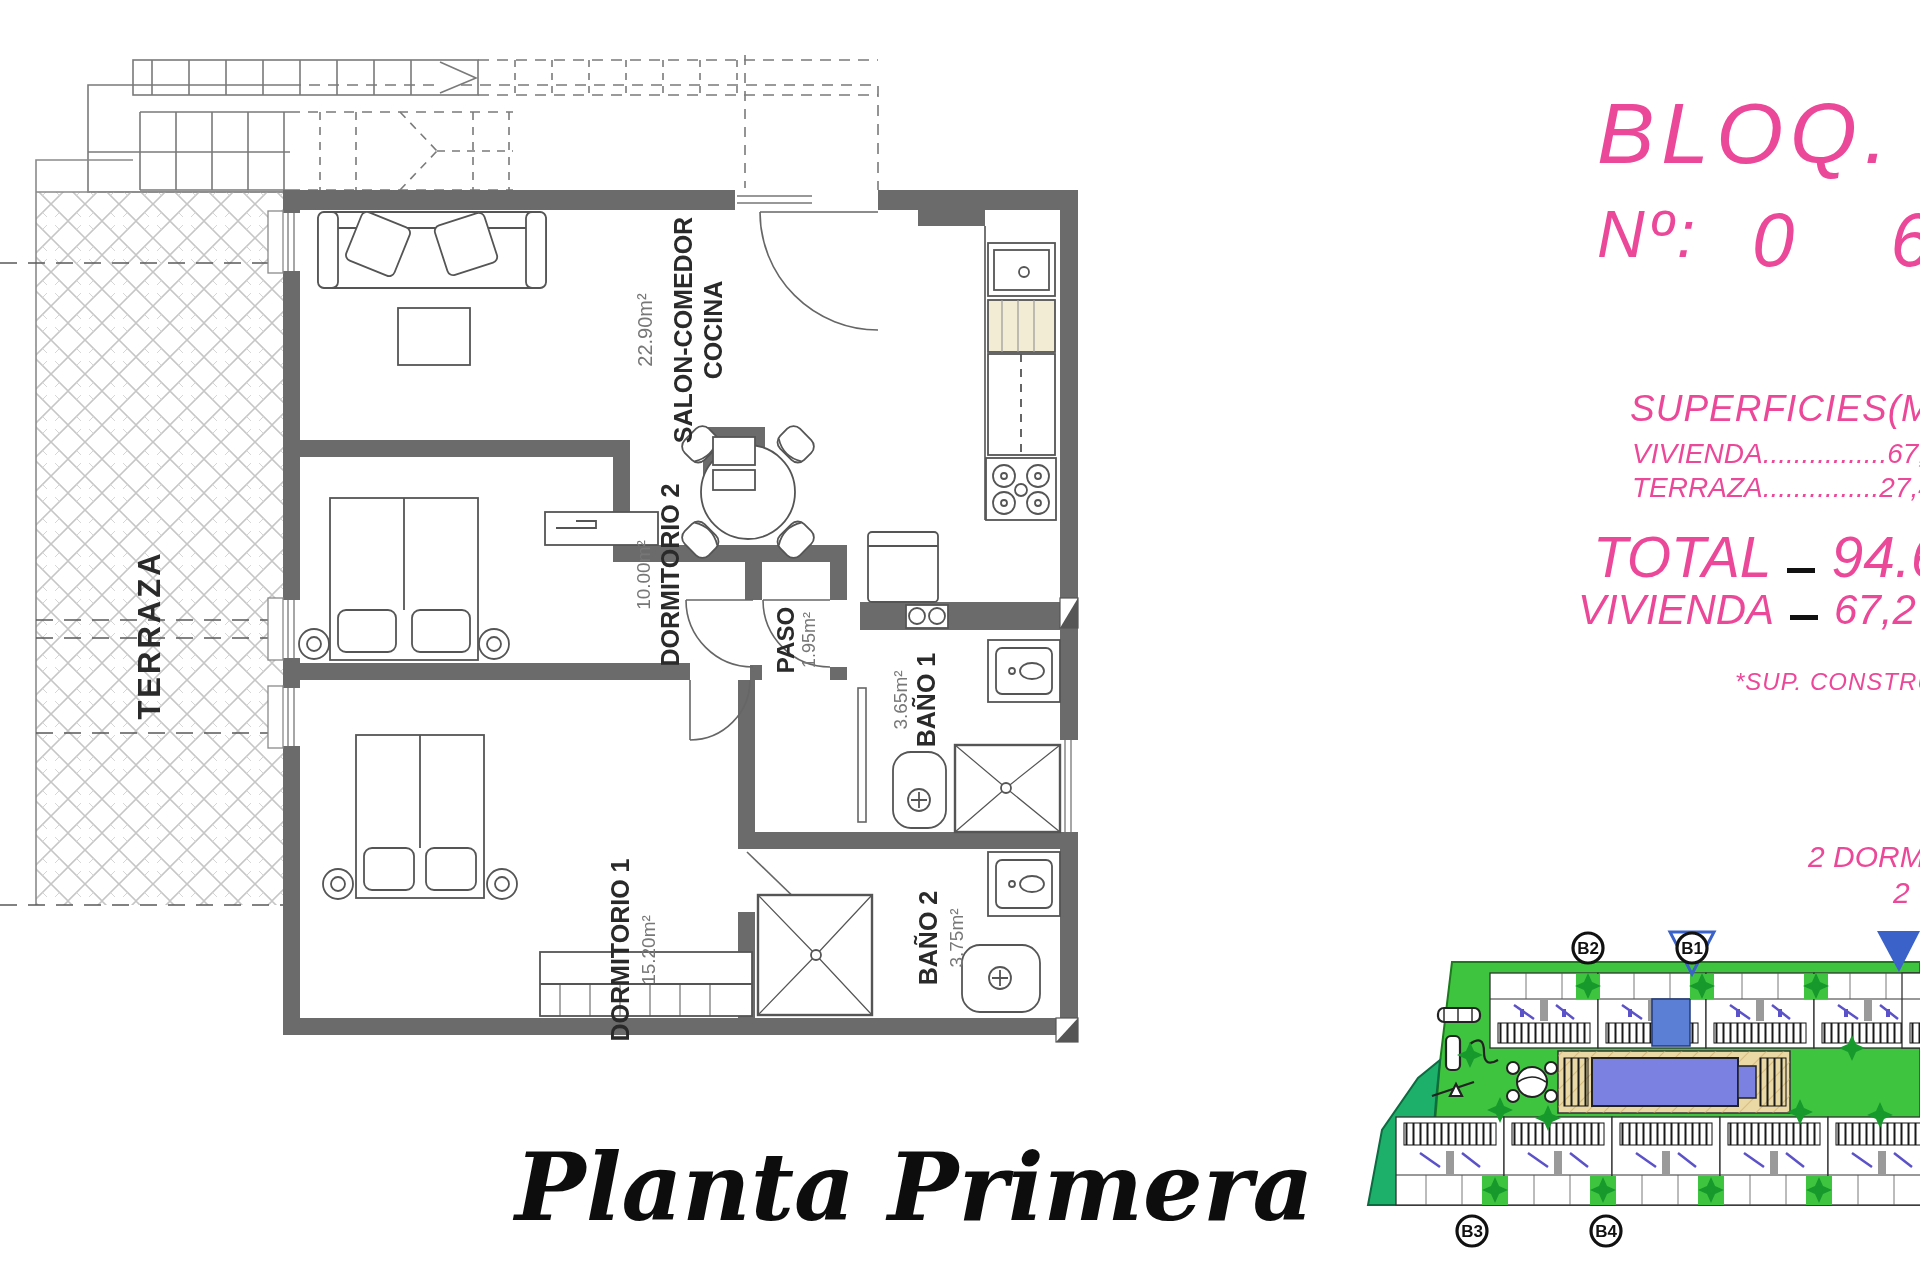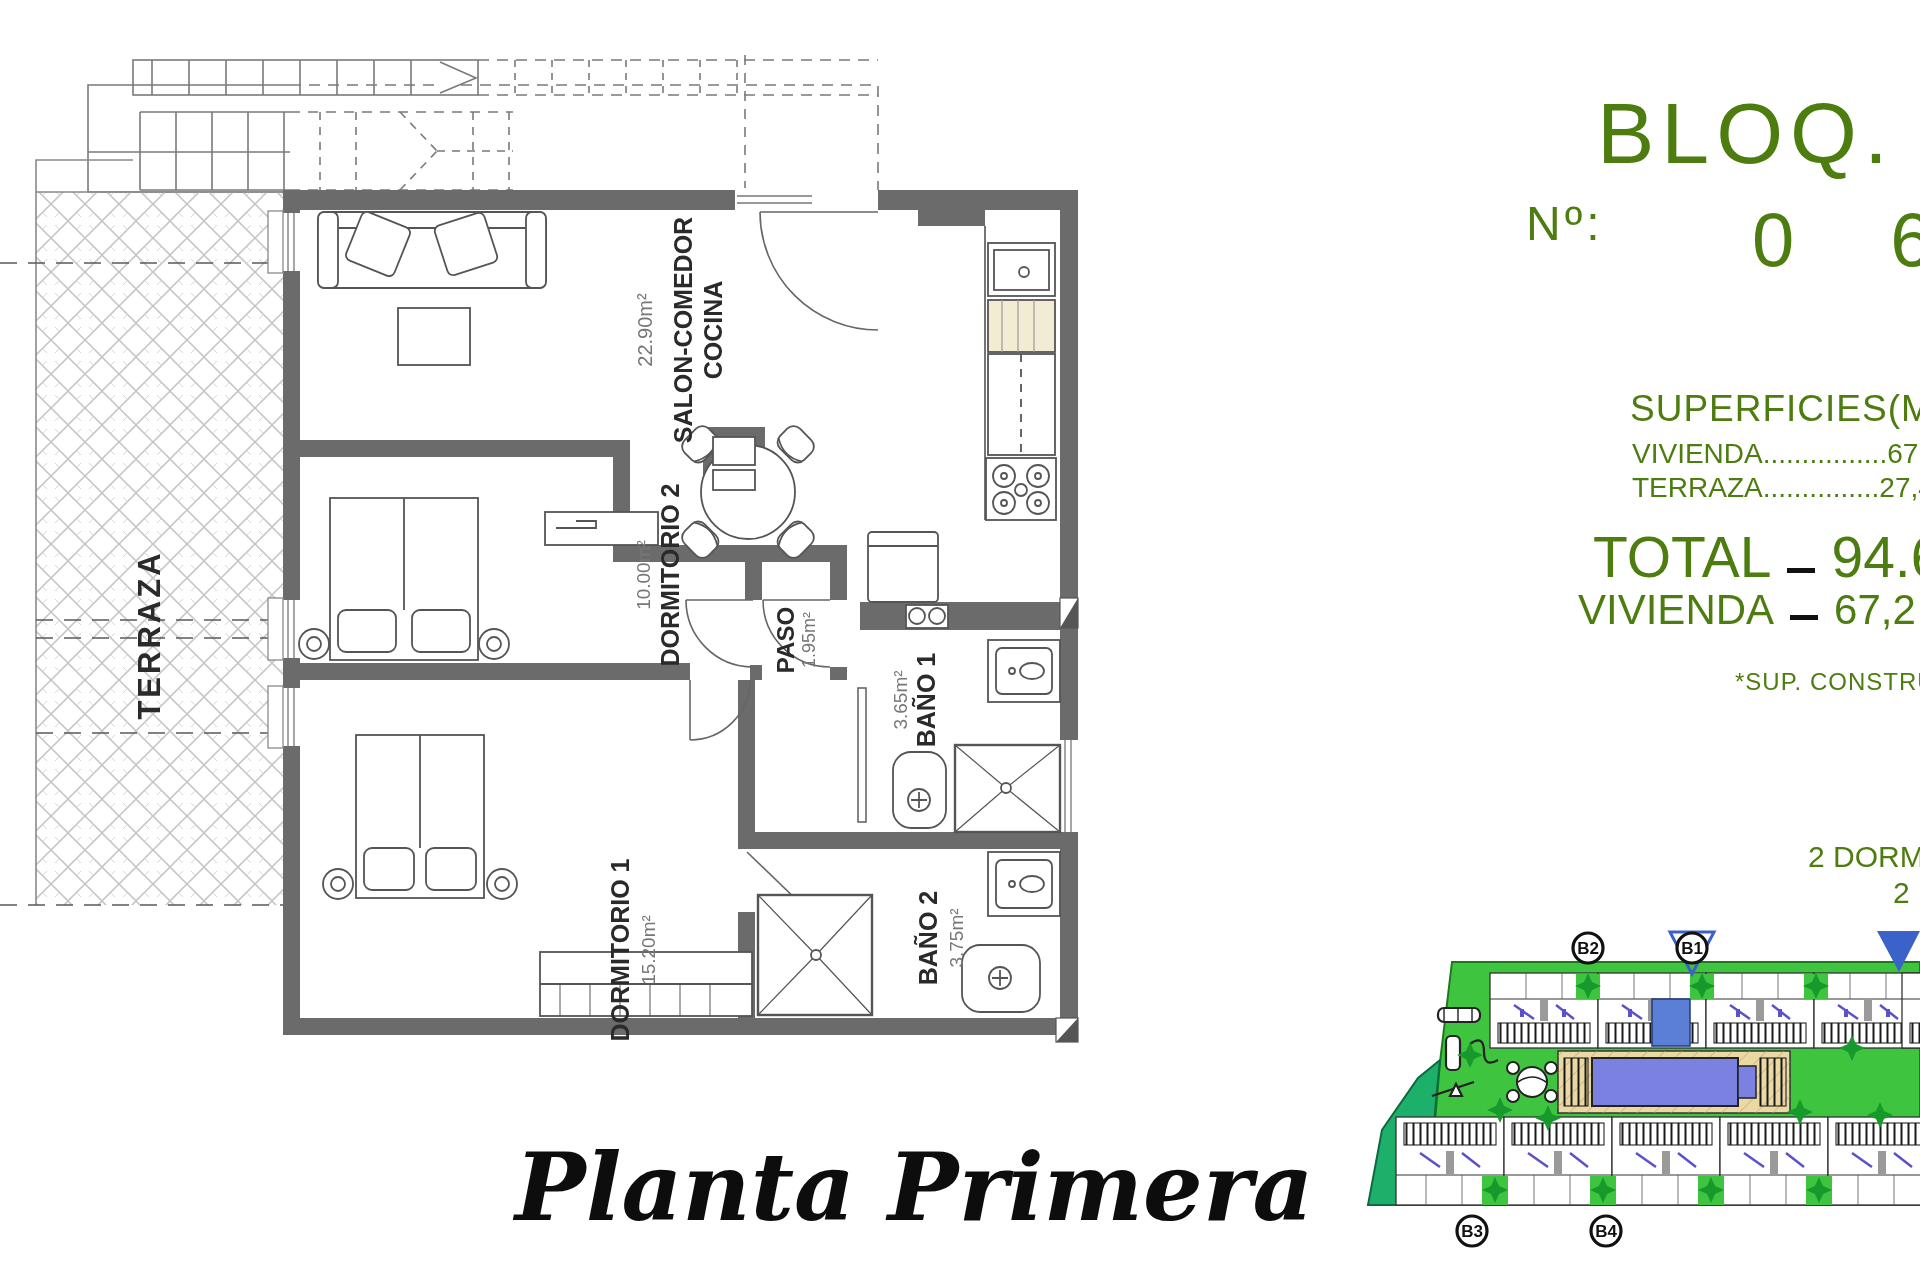--- a/index.html
+++ b/index.html
@@ -4,23 +4,23 @@
 <style>
   html,body{margin:0;padding:0;}
   body{
     width:1920px;height:1280px;position:relative;overflow:hidden;
     background:#ffffff;font-family:"Liberation Sans",sans-serif;
   }
   svg text{font-family:"Liberation Sans",sans-serif;}
   .room-name{font-weight:bold;fill:#2a2a2a;}
   .room-area{fill:#777;}
   .caption-text{font-family:"DejaVu Serif",serif;font-style:italic;font-weight:bold;fill:#0d0d0d;}
-  .info{position:absolute;white-space:nowrap;color:#4d7c0f;}
+  .info{position:absolute;white-space:nowrap;color:#ec4899;font-style:italic;}
   .info-block{left:1597px;top:84px;font-size:86px;letter-spacing:7px;}
-  .info-num-label{left:1526px;top:196px;font-size:48px;letter-spacing:4px;}
+  .info-num-label{left:1597px;top:196px;font-size:66px;letter-spacing:4px;}
   .info-num-value{left:1752px;top:196px;font-size:76px;letter-spacing:96px;}
   .info-surf-title{left:1630px;top:388px;font-size:37px;letter-spacing:1px;}
   .info-row1{left:1632px;top:438px;font-size:28px;}
   .info-row2{left:1632px;top:472px;font-size:28px;}
   .info-total{left:1593px;top:524px;font-size:57px;}
   .info-solarium{left:1578px;top:586px;font-size:42px;}
   .sep{display:inline-block;width:28px;border-bottom:5px solid #111;margin:0 16px 4px 16px;vertical-align:baseline;}
   .info-footnote{left:1735px;top:668px;font-size:24px;letter-spacing:1px;}
   .info-feature1{left:1808px;top:840px;font-size:30px;}
   .info-feature2{left:1893px;top:876px;font-size:30px;}

